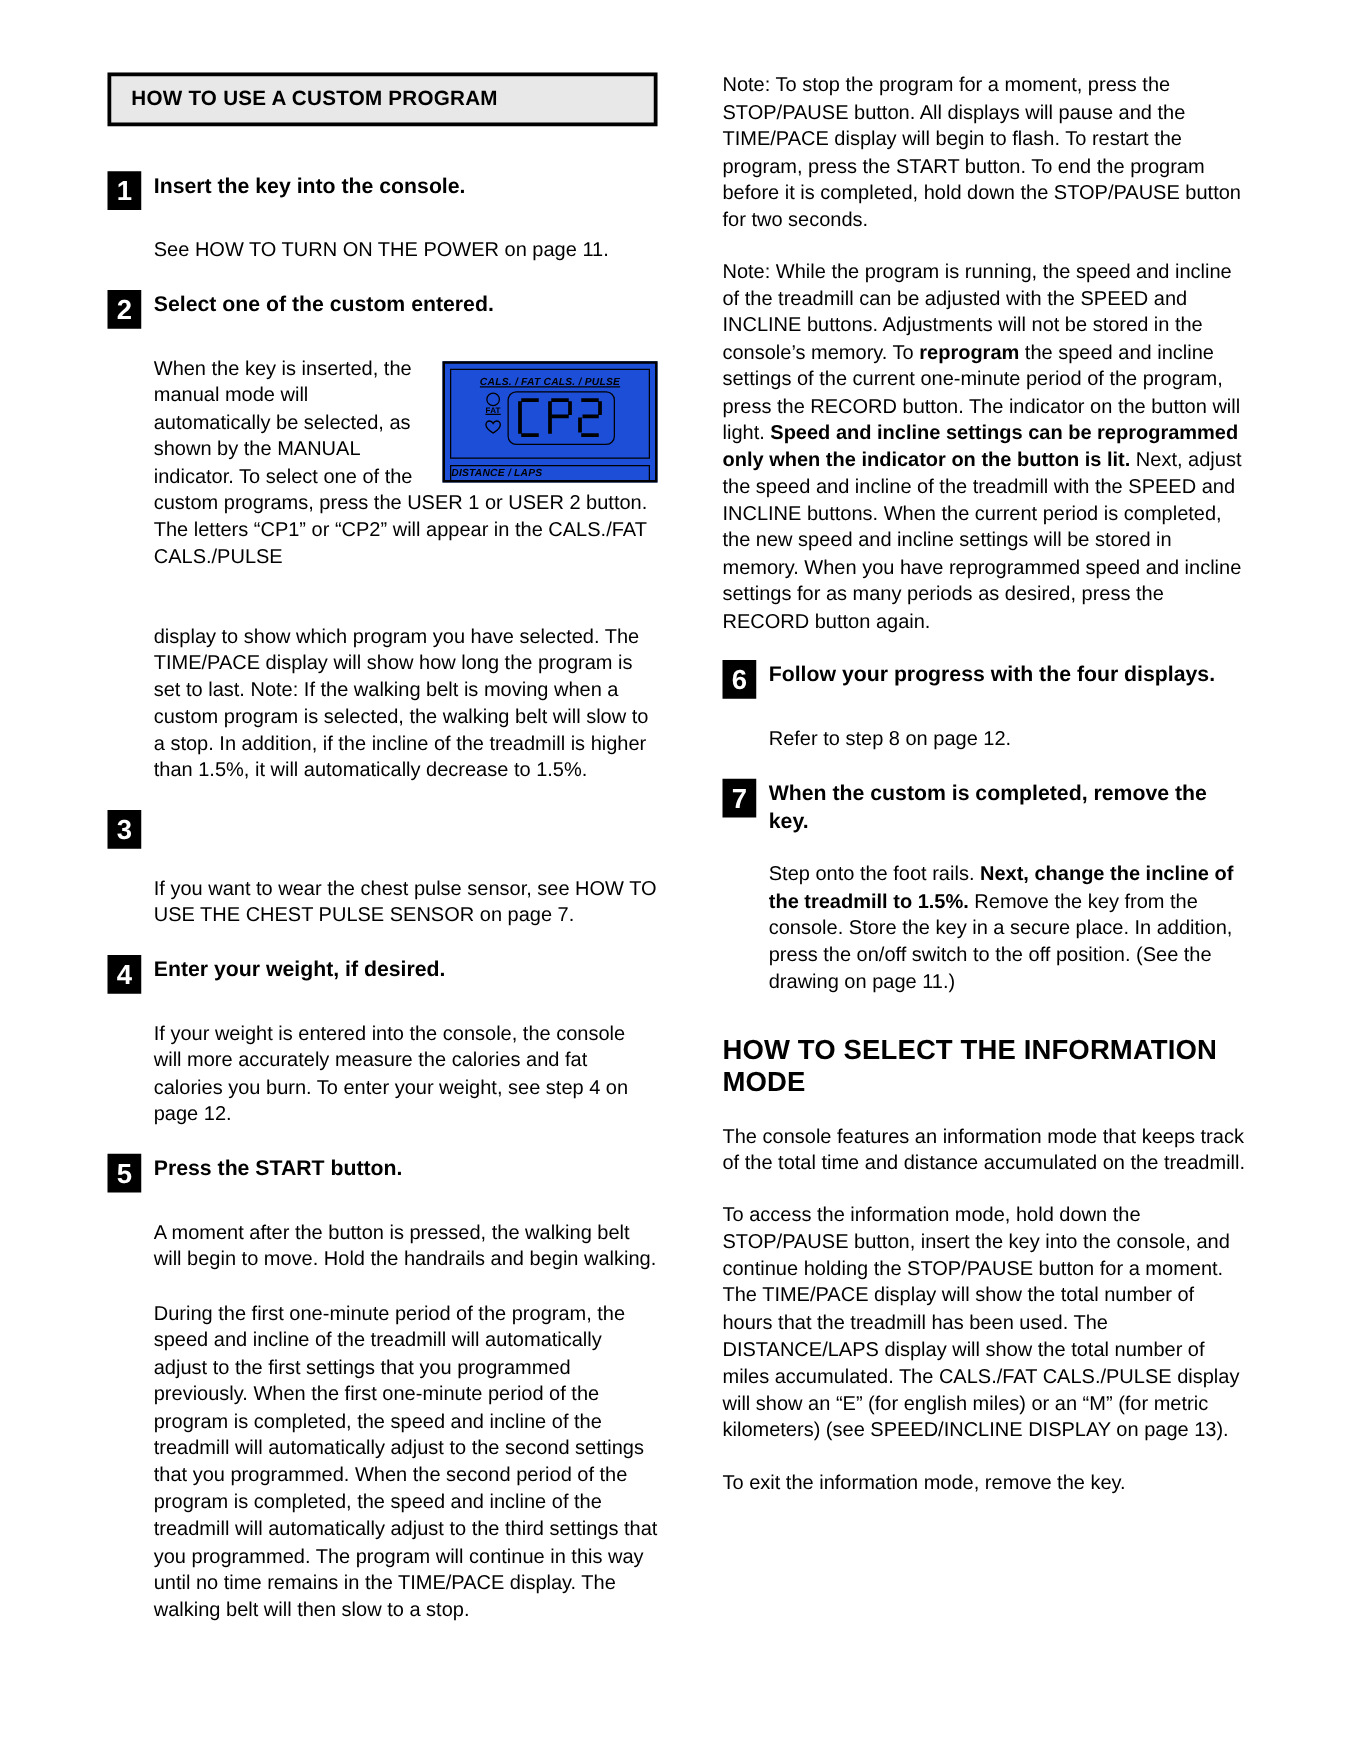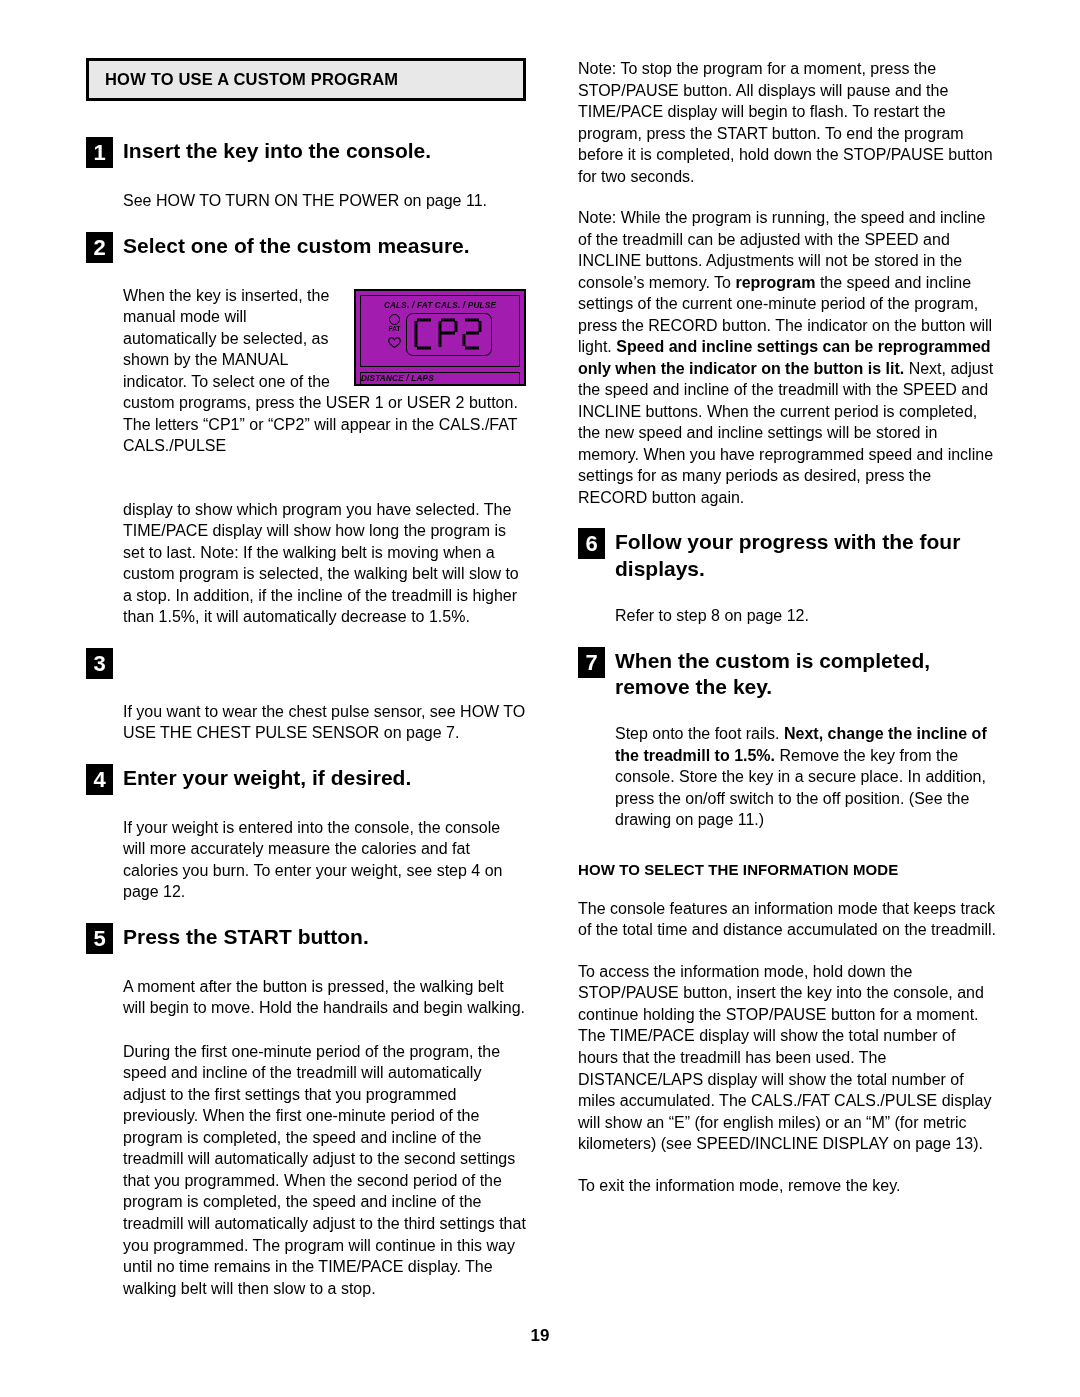--- a/index.html
+++ b/index.html
@@ -57,58 +57,59 @@
     height: 31px;
     background: #000;
     color: #fff;
     font-size: 22px;
     font-weight: bold;
     line-height: 31px;
     text-align: center;
     margin-right: 10px;
   }
   .step-title {
-    font-size: 21px;
+    font-size: 17px;
     font-weight: bold;
     line-height: 1.28;
     padding-top: 1px;
   }
 
   .body-text {
     font-size: 16px;
     line-height: 1.345;
     margin: 0 0 20px 0;
   }
   .indent { margin-left: 37px; margin-top: 22px; }
 
   .b { font-weight: bold; }
 
   
   .sub-head {
-    font-size: 15px;
+    font-size: 22px;
     font-weight: bold;
     margin: 30px 0 20px 0;
     letter-spacing: 0.1px;
   }
 
   
   .float-fig {
     float: right;
     margin: 4px 0 4px 14px;
   }
 
   
   .console {
     width: 172px;
     height: 97px;
     border: 2px solid #000;
-    background: #a21caf;
+    background: #1d4ed8;
     padding: 4px;
     position: relative;
     overflow: hidden;
+    text-decoration: underline;
   }
   .console-inner {
     border: 1.5px solid #000;
     height: 72px;
     padding: 5px 6px 0 6px;
     position: relative;
   }
   .console-label {
     font-size: 8.2px;
     font-style: italic;
@@ -197,21 +198,21 @@
       <div class="step-head">
         <div class="step-num">1</div>
         <div class="step-title">Insert the key into the console.</div>
       </div>
       <p class="body-text indent">See HOW TO TURN ON THE POWER on page 11.</p>
     </div>
 
     <div class="step">
       <div class="step-head">
         <div class="step-num">2</div>
-        <div class="step-title">Select one of the custom measure.</div>
+        <div class="step-title">Select one of the custom entered.</div>
       </div>
 
       <div class="indent clearfix">
 
         <div class="float-fig">
           <div class="console">
             <div class="console-inner">
               <div class="console-label">CALS. / FAT CALS. / PULSE</div>
               <div class="console-row">
                 <div class="icon-col">
@@ -310,15 +311,14 @@
       </p>
     </div>
 
     <div class="sub-head">HOW TO SELECT THE INFORMATION MODE</div>
     <p class="body-text">The console features an information mode that keeps track of the total time and distance accumulated on the treadmill.</p>
     <p class="body-text">To access the information mode, hold down the STOP/PAUSE button, insert the key into the console, and continue holding the STOP/PAUSE button for a moment. The TIME/PACE display will show the total number of hours that the treadmill has been used. The DISTANCE/LAPS display will show the total number of miles accumulated. The CALS./FAT CALS./PULSE display will show an “E” (for english miles) or an “M” (for metric kilometers) (see SPEED/INCLINE DISPLAY on page 13).</p>
     <p class="body-text">To exit the information mode, remove the key.</p>
 
   </div>
 
-  <div class="page-number">19</div>
 
 </div>
 
 </body></html>

